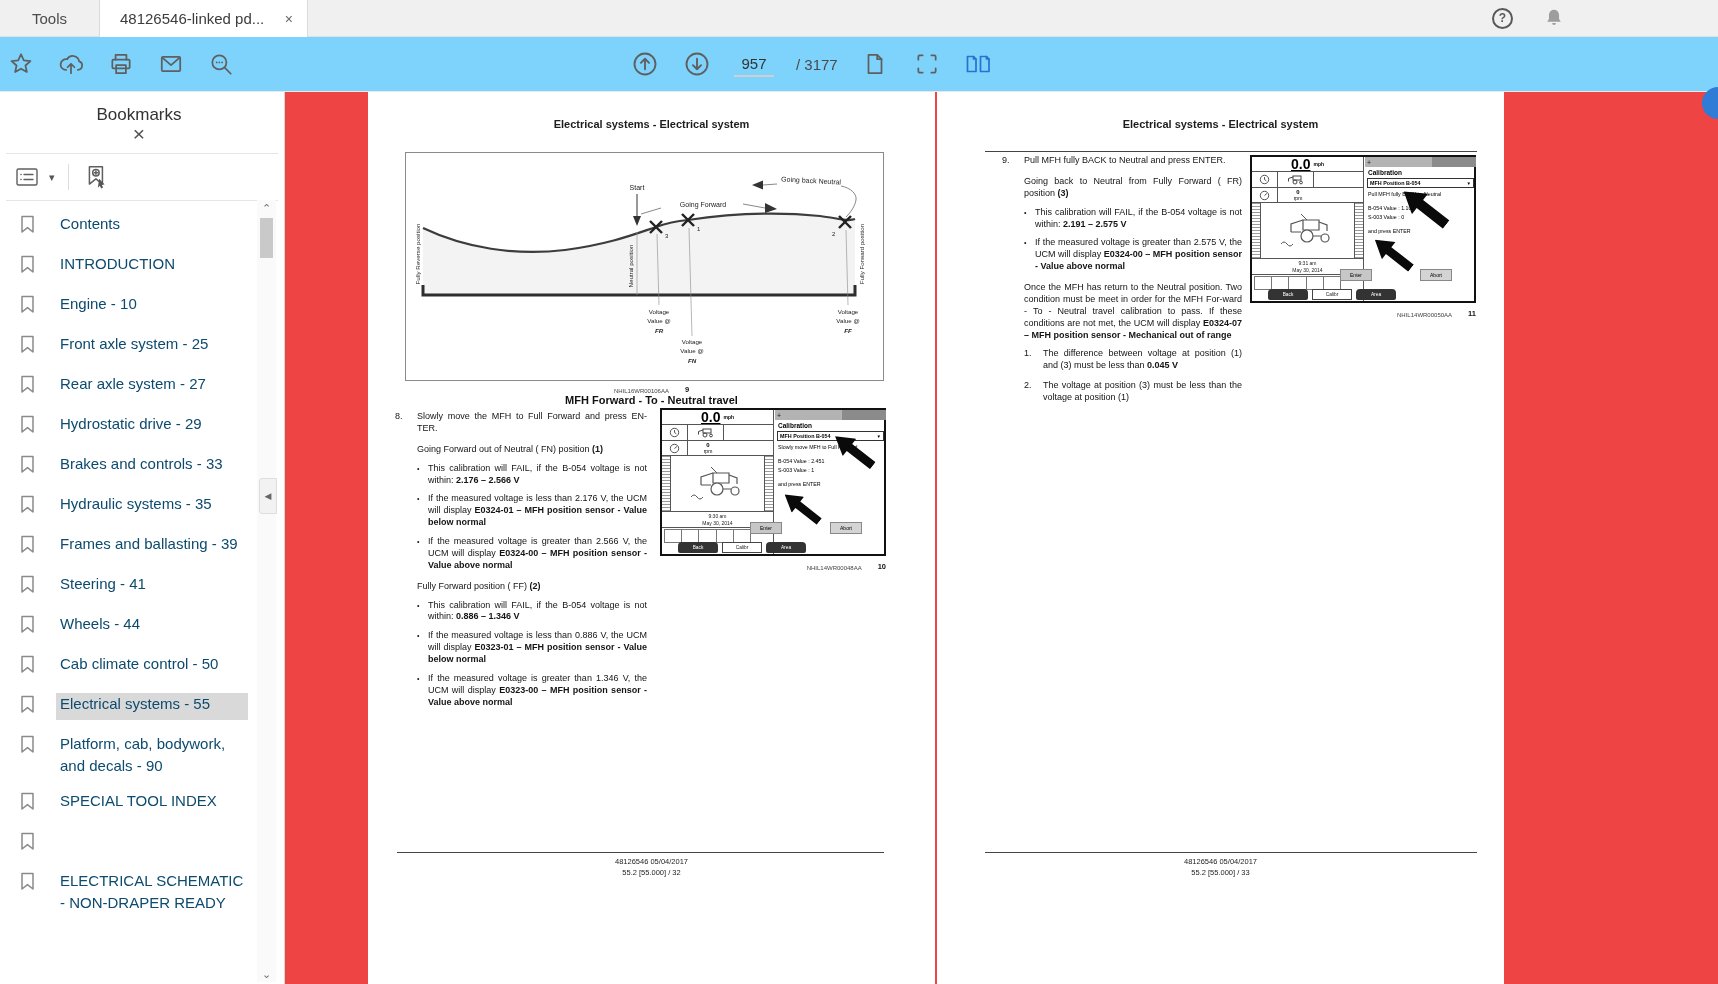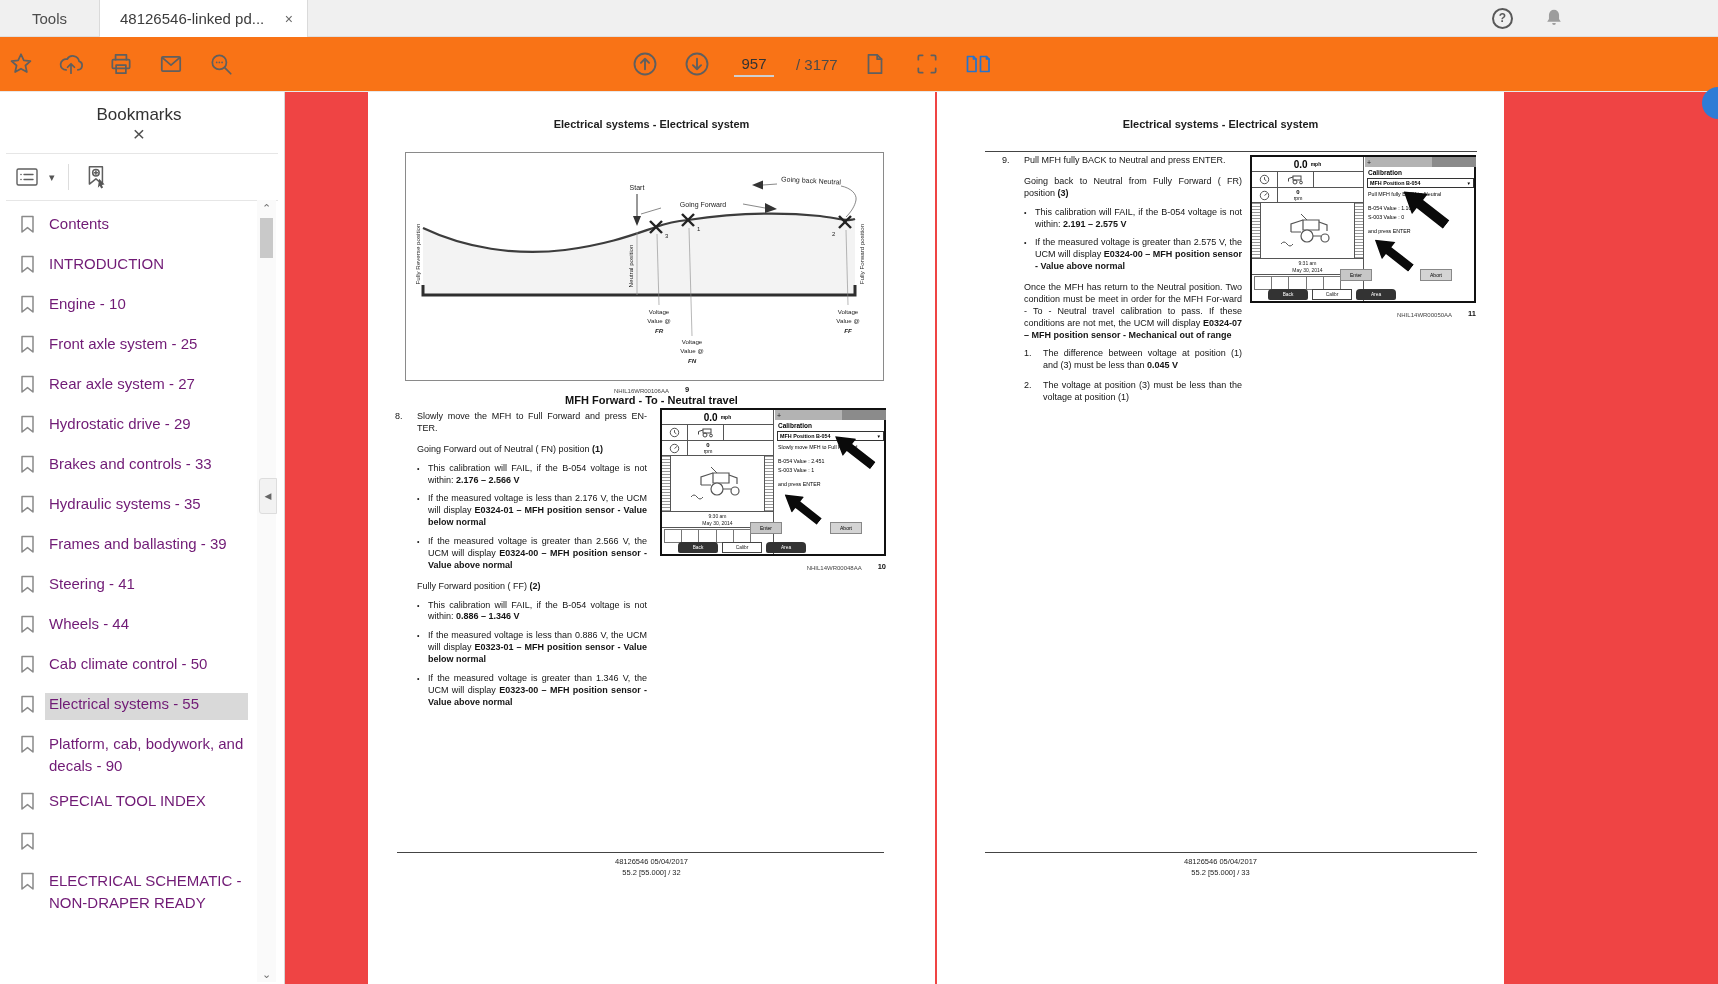--- a/index.html
+++ b/index.html
@@ -17,21 +17,21 @@
     display:flex; align-items:center; padding:0 12px 0 20px; font-size:15px; color:#3c3c3c;
     border-right:1px solid #dadada; }
   .tab-doc .tab-label { white-space:nowrap; overflow:hidden; }
   .tab-close { margin-left:auto; font-size:14px; color:#666; padding:0 2px; }
   .tabbar-right { position:absolute; left:1492px; top:0; height:36px; display:flex;
     align-items:center; gap:26px; }
   .help-circle { width:21px; height:21px; border:2px solid #595959; border-radius:50%;
     display:flex; align-items:center; justify-content:center; font-size:12px; font-weight:bold; color:#595959; }
 
   
-  .toolbar { position:absolute; top:37px; left:0; right:0; height:55px; background:#f97316;
+  .toolbar { position:absolute; top:37px; left:0; right:0; height:55px; background:#7dd3fc;
     border-bottom:1px solid #e8e8e8; z-index:25; }
   .tb-left { position:absolute; left:6px; top:0; height:54px; display:flex; align-items:center; gap:20px; }
   .tb-center { position:absolute; left:630px; top:0; height:54px; display:flex; align-items:center; gap:22px; }
   .icon-btn { width:30px; height:30px; display:flex; align-items:center; justify-content:center; }
   .page-input { width:40px; height:26px; text-align:center; font-size:15px; color:#333;
     border:none; border-bottom:2px solid #cfcfcf; background:transparent;
     font-family:"Liberation Sans",sans-serif; }
   .page-total { font-size:15px; color:#4a4a4a; white-space:nowrap; }
   .fab-blue { position:absolute; left:1702px; top:50px; width:32px; height:32px; border-radius:50%;
     background:#2e7cd6; z-index:40; }
@@ -41,21 +41,21 @@
     border-right:1px solid #d6d6d6; overflow:hidden; z-index:10; }
   .sb-header { display:flex; align-items:center; justify-content:space-between;
     padding:13px 16px 10px 10px;flex-direction:column; }
   .sb-title { font-size:17px; color:#333; }
   .sb-close { font-size:21px; color:#4f4f4f; line-height:18px; }
   .sb-divider { height:1px; background:#e6e6e6; margin:0 6px; }
   .sb-tools { display:flex; align-items:center; gap:13px; padding:9px 12px; height:46px; }
   .sb-tools .caret { font-size:11px; color:#555; margin-left:-6px; }
   .sb-vsep { width:1px; height:26px; background:#ddd; }
   .sb-list { padding:12px 36px 0 20px; }
-  .sb-item { display:flex; gap:14px; margin-bottom:13px; font-size:15px; color:#701a75;
+  .sb-item { display:flex; gap:25px; margin-bottom:13px; font-size:15px; color:#0c4a6e;
     line-height:22px; cursor:default; }
   .sb-item .bm-icon { flex:0 0 auto; margin-top:2px; }
   .sb-item .label { width:198px; }
   .sb-item.selected .label { background:#d9d9d9; padding:0 4px; margin-left:-4px; width:206px; }
   .sb-scrollbar { position:absolute; right:8px; top:108px; bottom:2px; width:19px; background:#fafafa; }
   .sb-scroll-up,.sb-scroll-down { position:absolute; left:0; width:19px; height:16px; color:#707070;
     font-size:11px; display:flex; align-items:center; justify-content:center; }
   .sb-scroll-up { top:0; }
   .sb-scroll-down { bottom:0; }
   .sb-scroll-thumb { position:absolute; left:3px; top:18px; width:13px; height:40px; background:#c9c9c9; }
@@ -99,21 +99,21 @@
   .para { margin:9px 0 7px 22px; }
   .numbered { margin-left:22px; }
   .num-item { display:flex; gap:7px; margin-bottom:8px; }
   .num-item .n { flex:0 0 12px; }
 
   
   .cal-screen { position:absolute; width:226px; height:148px; border:2px solid #111; background:#fff; }
   .cal-left { position:absolute; left:0; top:0; width:112px; height:144px; border-right:1px solid #555; }
   .cal-speed { height:15px; border-bottom:1px solid #555; display:flex; align-items:center;
     justify-content:center; gap:3px; }
-  .cal-speed .v { font-size:10px; font-weight:bold; }
+  .cal-speed .v { font-size:14px; font-weight:bold;text-decoration:underline; }
   .cal-speed .u { font-size:5px; font-weight:bold; }
   .cal-iconrow { height:16px; border-bottom:1px solid #555; display:flex; }
   .cal-cell { border-right:1px solid #555; display:flex; align-items:center; justify-content:center; }
   .cal-rpmrow { height:15px; border-bottom:1px solid #555; display:flex; }
   .cal-rpm-txt { display:flex; flex-direction:column; align-items:center; justify-content:center;
     font-size:5px; line-height:1.1; width:40px; }
   .cal-rpm-txt .rv { font-size:6px; font-weight:bold; }
   .cal-imagearea { height:56px; display:flex; border-bottom:1px solid #555; }
   .hatch { width:9px; border-right:1px solid #555; background:repeating-linear-gradient(
     0deg, #9a9a9a 0 1px, #fff 1px 3px); }

